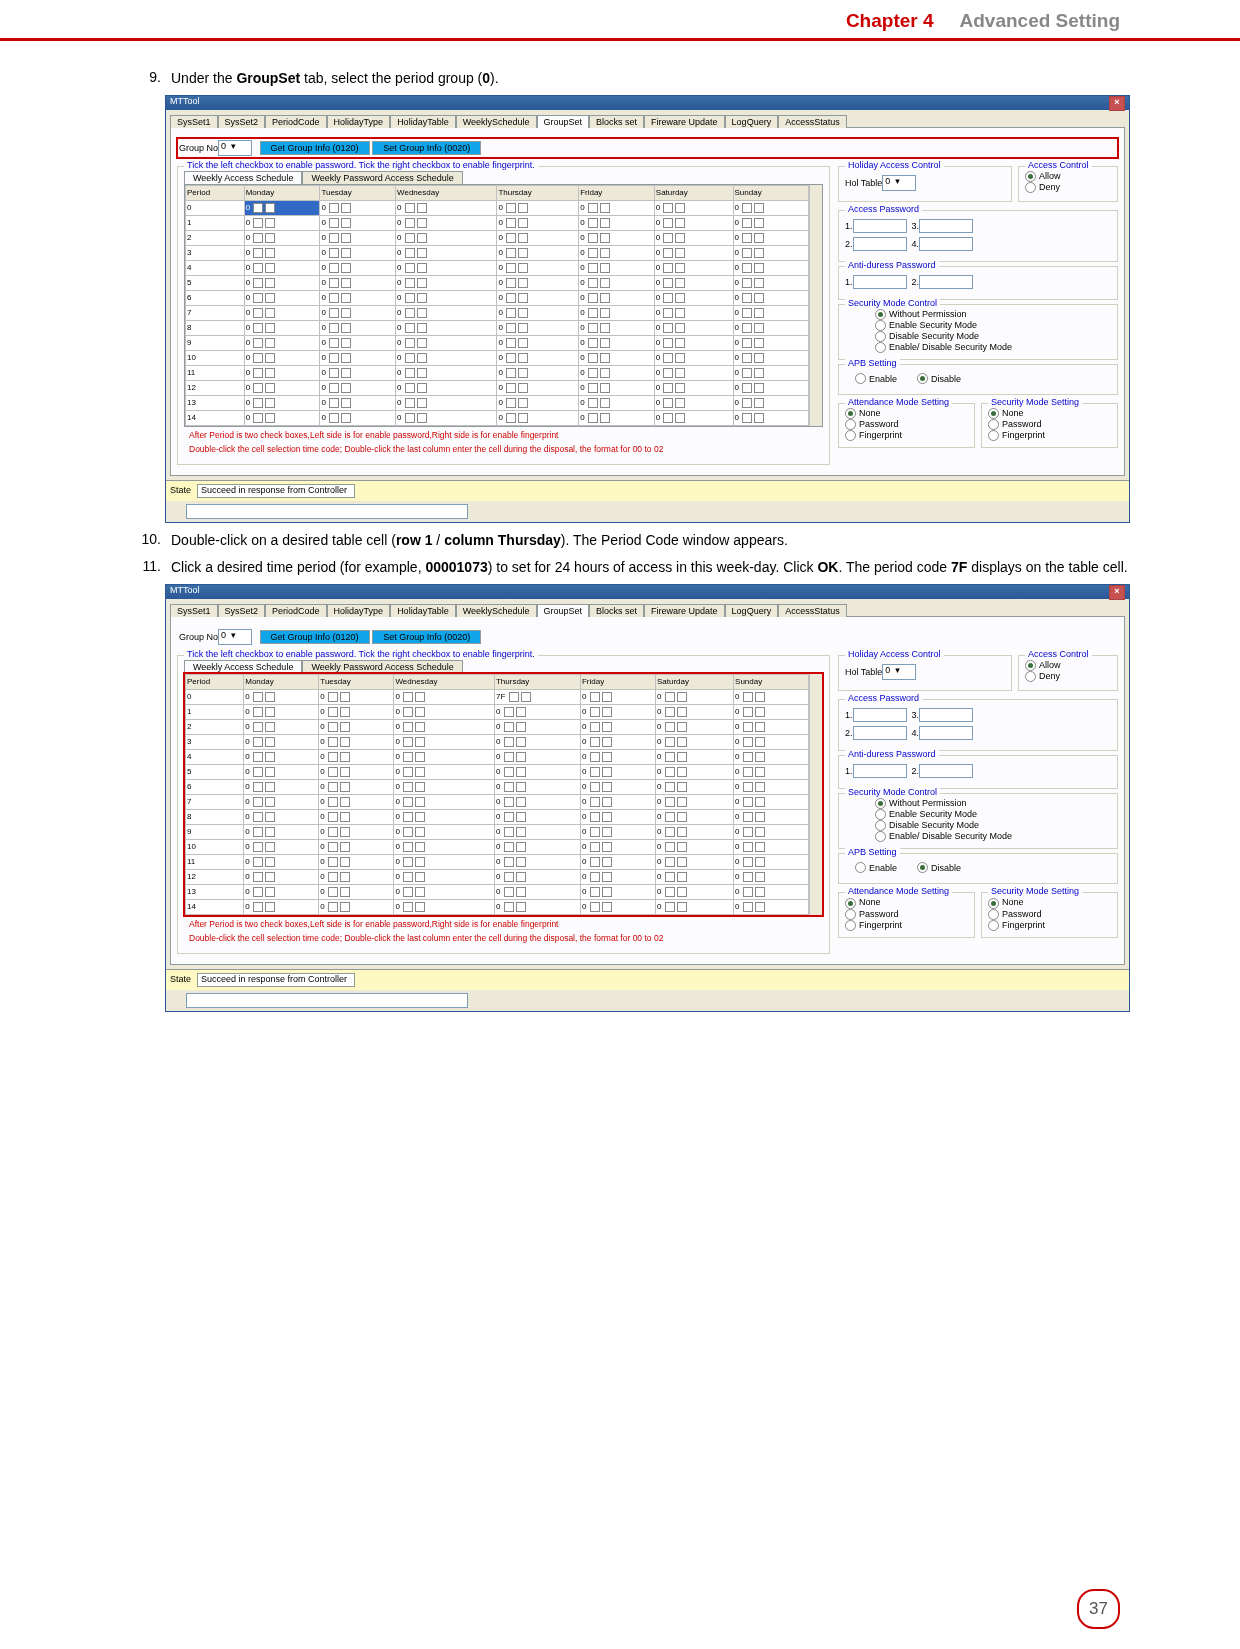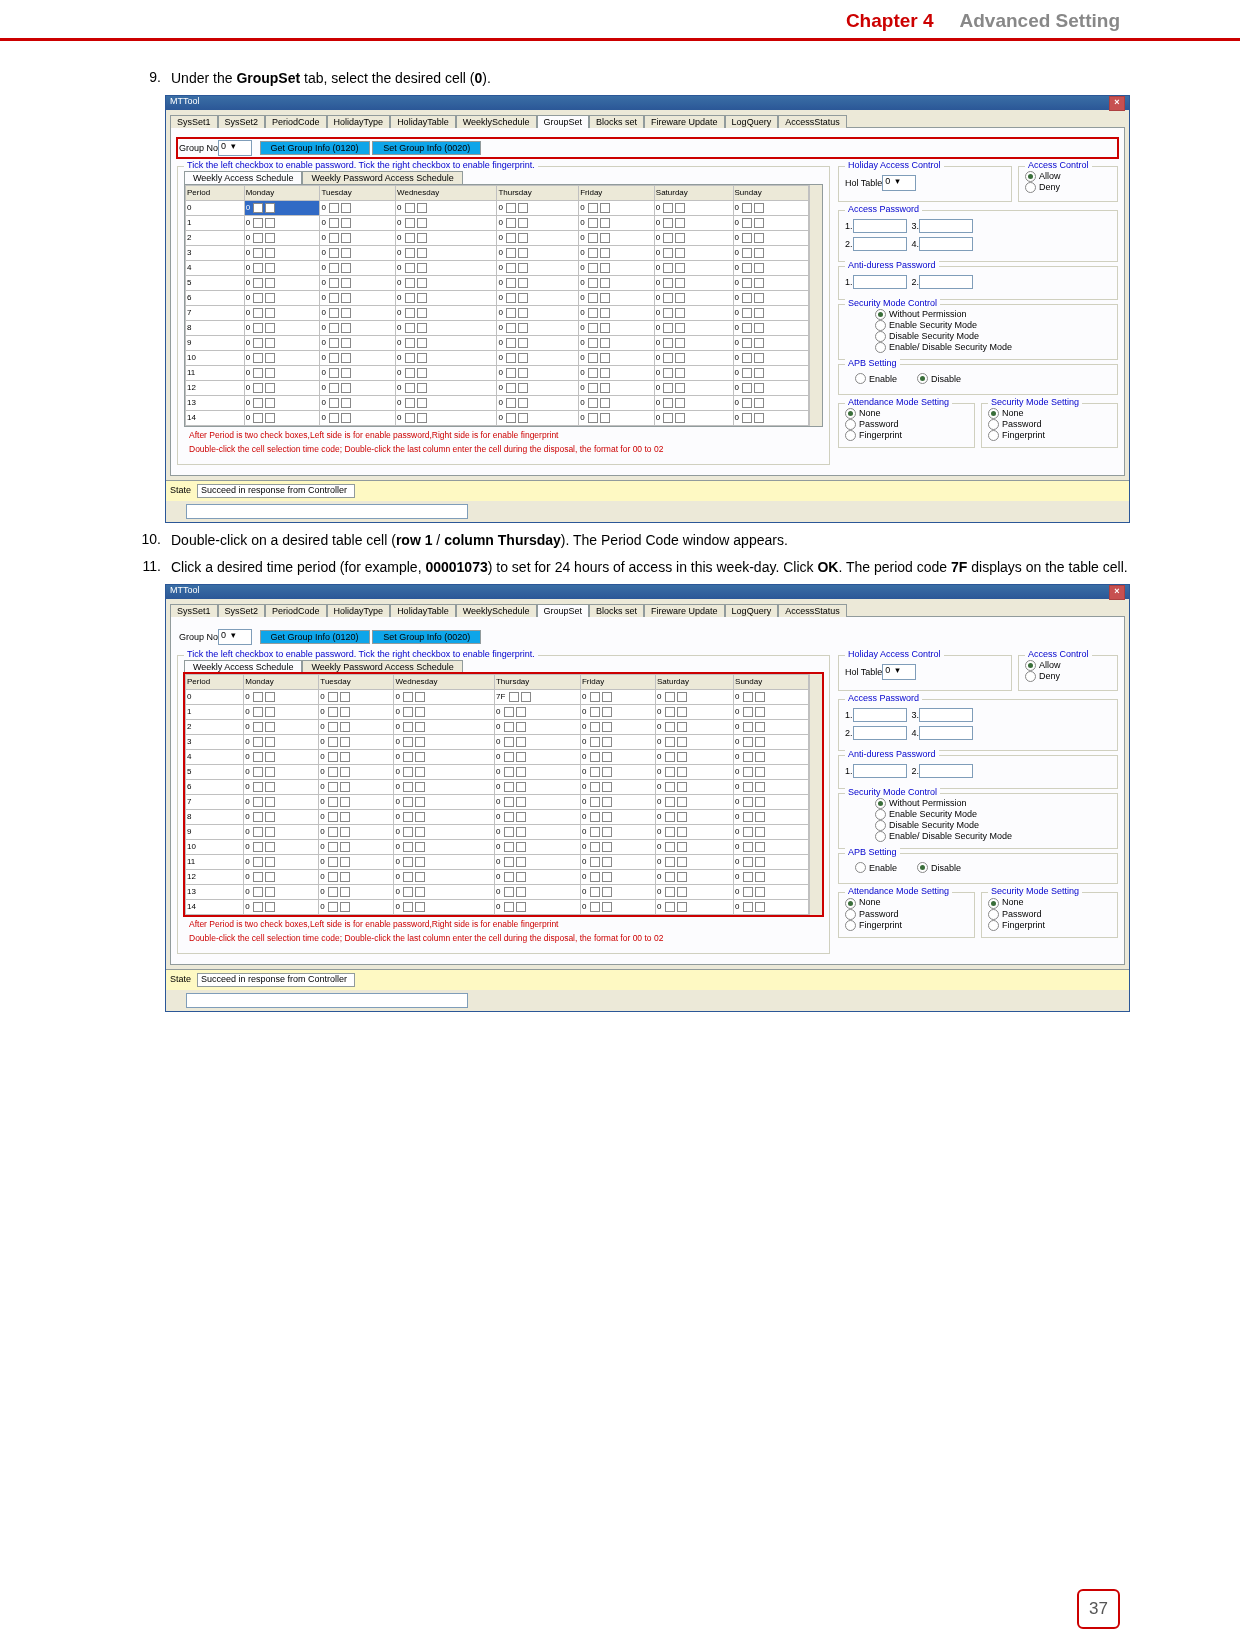--- a/index.html
+++ b/index.html
@@ -37,39 +37,39 @@
 .cb{display:inline-block;width:8px;height:8px;border:1px solid #888;background:#fff;margin:0 1px;vertical-align:middle}
 .hl{background:#316ac5!important;color:#fff}
 .radio{display:inline-block;width:9px;height:9px;border:1px solid #888;border-radius:50%;background:#fff;margin-right:3px;vertical-align:middle;position:relative}
 .radio.on::after{content:"";position:absolute;width:5px;height:5px;background:#3a6e3a;border-radius:50%;top:2px;left:2px}
 .inp{border:1px solid #7f9db9;background:#fff;height:12px;width:52px;display:inline-block;vertical-align:middle}
 .redbox{outline:2px solid #c00;outline-offset:-1px}
 .hint{color:#c00;font-size:8.5px;margin:3px 5px;line-height:1.3}
 .state{background:#fef9c3;padding:3px 4px;border-top:1px solid #919b9c;font-size:9px}
 .state .box{display:inline-block;border:1px solid #919b9c;background:#fff;height:12px;width:150px;margin-left:6px}
 .longbox{border:1px solid #7f9db9;background:#fff;height:13px;width:280px;margin:3px 0 3px 20px}
-.pgnum{position:absolute;bottom:20px;right:120px;border:2px solid #c00;border-radius:6px;padding:8px 10px;font-size:17px;color:#555}
+.pgnum{position:absolute;bottom:20px;right:120px;border:2px solid #c00;border-radius:17px;padding:8px 10px;font-size:17px;color:#555}
 .sb{width:12px;background:#ece9d8;border-left:1px solid #c0c0c0}
 .sbwrap{display:flex}
 </style>
 </head>
 <body>
 
 <div class="page">
  <div class="hdr">
   <span class="ch">Chapter 4</span>
   <span class="ct">Advanced Setting</span>
  </div>
  <div class="redline"></div>
  <div class="content">
 
   <div class="step">
    <div class="sn">9.</div>
    <div class="st">
-    <span>Under the </span><b>GroupSet</b><span> tab, select the desired cell (</span><b>0</b><span>).</span>
+    <span>Under the </span><b>GroupSet</b><span> tab, select the period group (</span><b>0</b><span>).</span>
    </div>
   </div>
 
   <div class="win" id="win1">
   <div class="tb">
           <span>MTTool</span>
           <span class="cx">×</span>
         </div>
   <div class="tabs"><span class="tab">SysSet1</span><span class="tab">SysSet2</span><span class="tab">PeriodCode</span><span class="tab">HolidayType</span><span class="tab">HolidayTable</span><span class="tab">WeeklySchedule</span><span class="tab act">GroupSet</span><span class="tab">Blocks set</span><span class="tab">Fireware Update</span><span class="tab">LogQuery</span><span class="tab">AccessStatus</span></div>
   <div class="pane">

